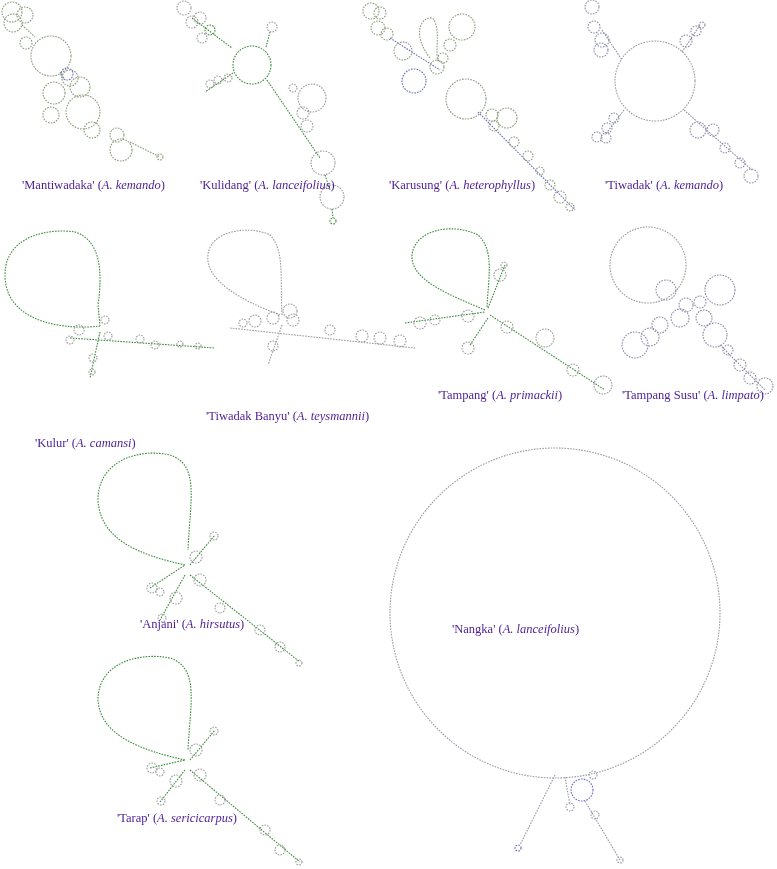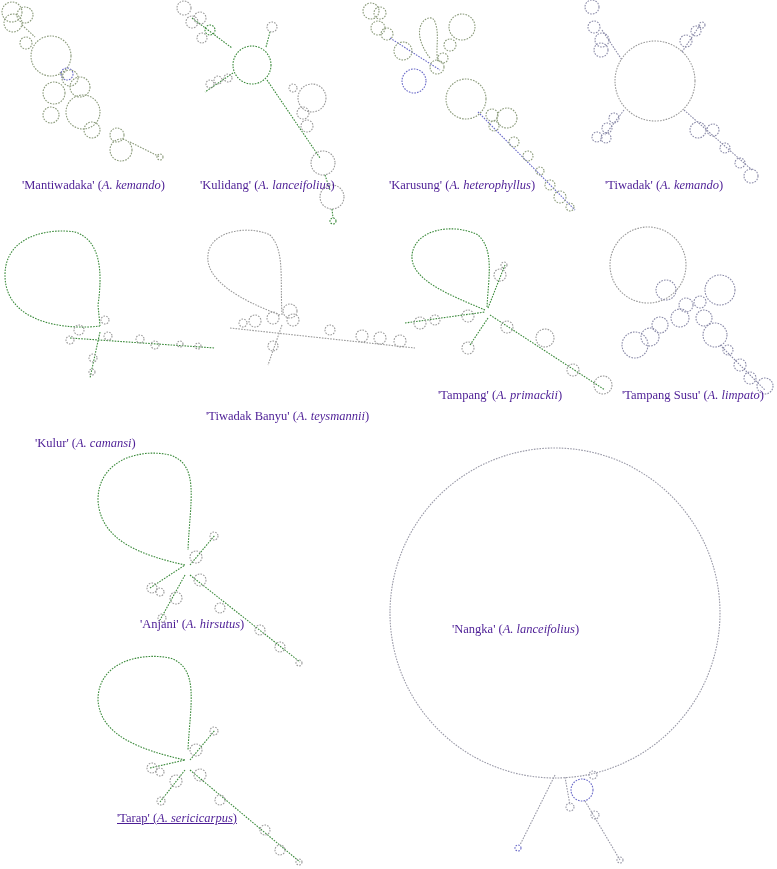--- a/index.html
+++ b/index.html
@@ -276,21 +276,21 @@
         <circle cx="71" cy="151" r="4" stroke="#9a9a9a"></circle>
       <line x1="100" y1="120" x2="210" y2="212"></line>
       <circle cx="110" cy="125" r="6" stroke="#9a9a9a"></circle>
         <circle cx="130" cy="150" r="5" stroke="#9a9a9a"></circle>
       <circle cx="175" cy="180" r="5" stroke="#9a9a9a"></circle>
         <circle cx="190" cy="200" r="5" stroke="#9a9a9a"></circle>
       <circle cx="209" cy="212" r="3" stroke="#9a9a9a"></circle>
     </g>
   </svg>
 </div>
-<div class="label" style="left:117px;top:811px;text-decoration:underline;">
+<div class="label" style="left:117px;top:811px;">
   <span>'Tarap'</span><span> (</span><i>A. sericicarpus</i><span>)</span>
 </div>
 
 <div class="panel" style="left:330px;top:445px;width:447px;height:424px;">
   <svg width="447" height="424">
     <g class="strand" stroke="#9a9aa8">
       <circle cx="225" cy="168" r="165"></circle>
       <line x1="225" y1="330" x2="190" y2="400"></line>
       <circle cx="188" cy="403" r="3" stroke="#6a6ac8"></circle>
       <line x1="235" y1="332" x2="240" y2="360"></line>

